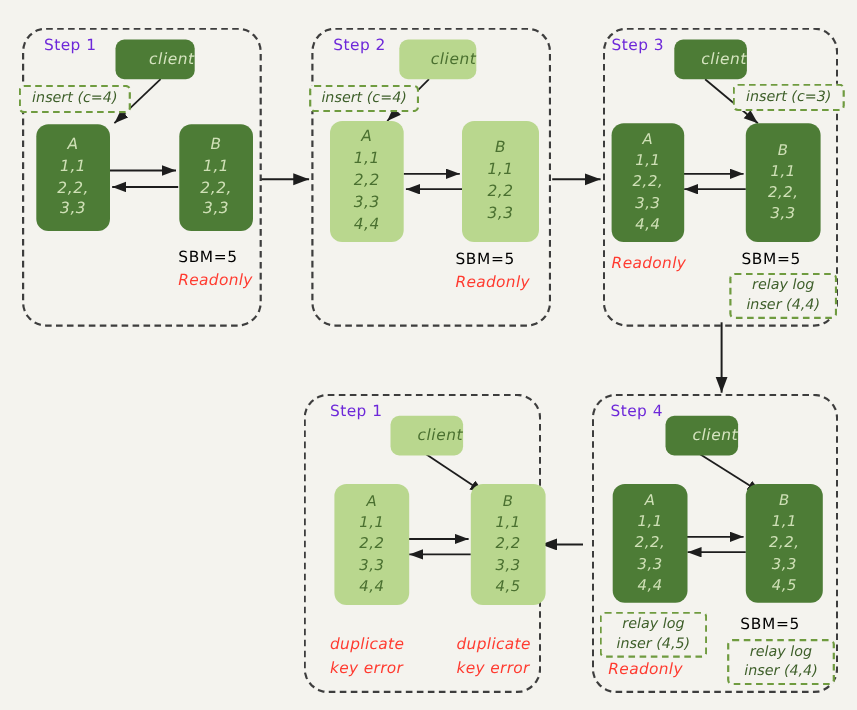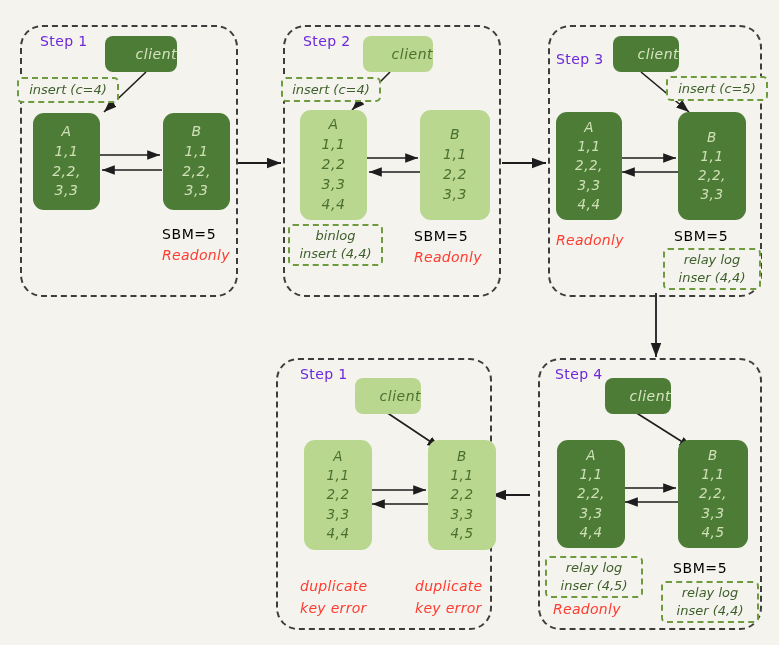--- a/index.html
+++ b/index.html
@@ -200,39 +200,35 @@
     <span class="row">4,4</span>
   </div>
 
   <div class="node light" style="left:420px; top:110px; width:70px; height:110px; font-size:14px;">
     <span class="row">B</span>
     <span class="row">1,1</span>
     <span class="row">2,2</span>
     <span class="row">3,3</span>
   </div>
 
-  <div class="tag" style="left:288px; top:224px; width:95px; height:42px;">
-    <span class="line">binlog</span>
-    <span class="line">insert (4,4)</span>
-  </div>
 
   <div class="note" style="left:414px; top:228px;">SBM=5</div>
   <div class="note red" style="left:414px; top:249px;">
     <span class="line">Readonly</span>
   </div>
 
   <div class="panel" style="left:548px; top:25px; width:214px; height:272px;"></div>
-  <div class="panel-title" style="left:556px; top:51px;">Step 3</div>
+  <div class="panel-title" style="left:556px; top:33px;">Step 3</div>
 
   <div class="client dark" style="left:613px; top:36px; width:66px; height:36px;">
     <span>client</span>
   </div>
 
   <div class="tag" style="left:666px; top:76px; width:102px; height:25px;">
-    <span class="line">insert (c=5)</span>
+    <span class="line">insert (c=3)</span>
   </div>
 
   <div class="node dark" style="left:556px; top:112px; width:66px; height:108px; font-size:13.5px;">
     <span class="row">A</span>
     <span class="row">1,1</span>
     <span class="row">2,2,</span>
     <span class="row">3,3</span>
     <span class="row">4,4</span>
   </div>
 

